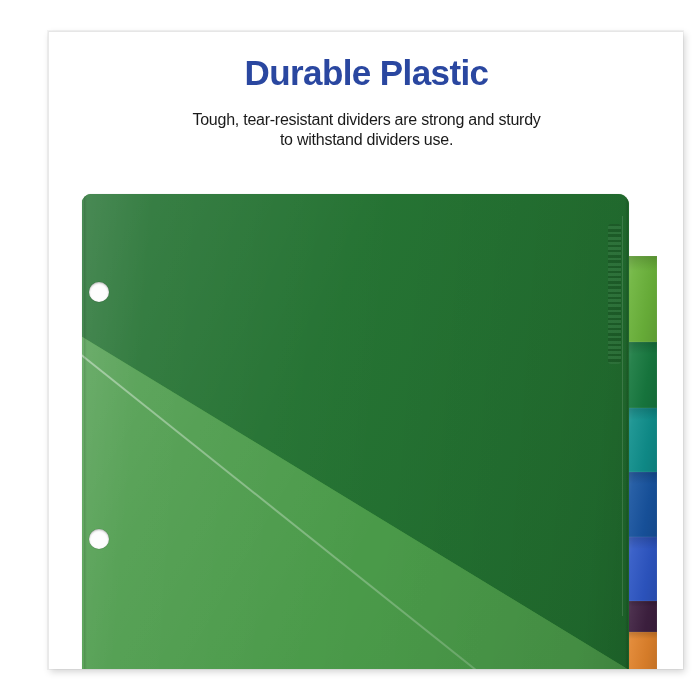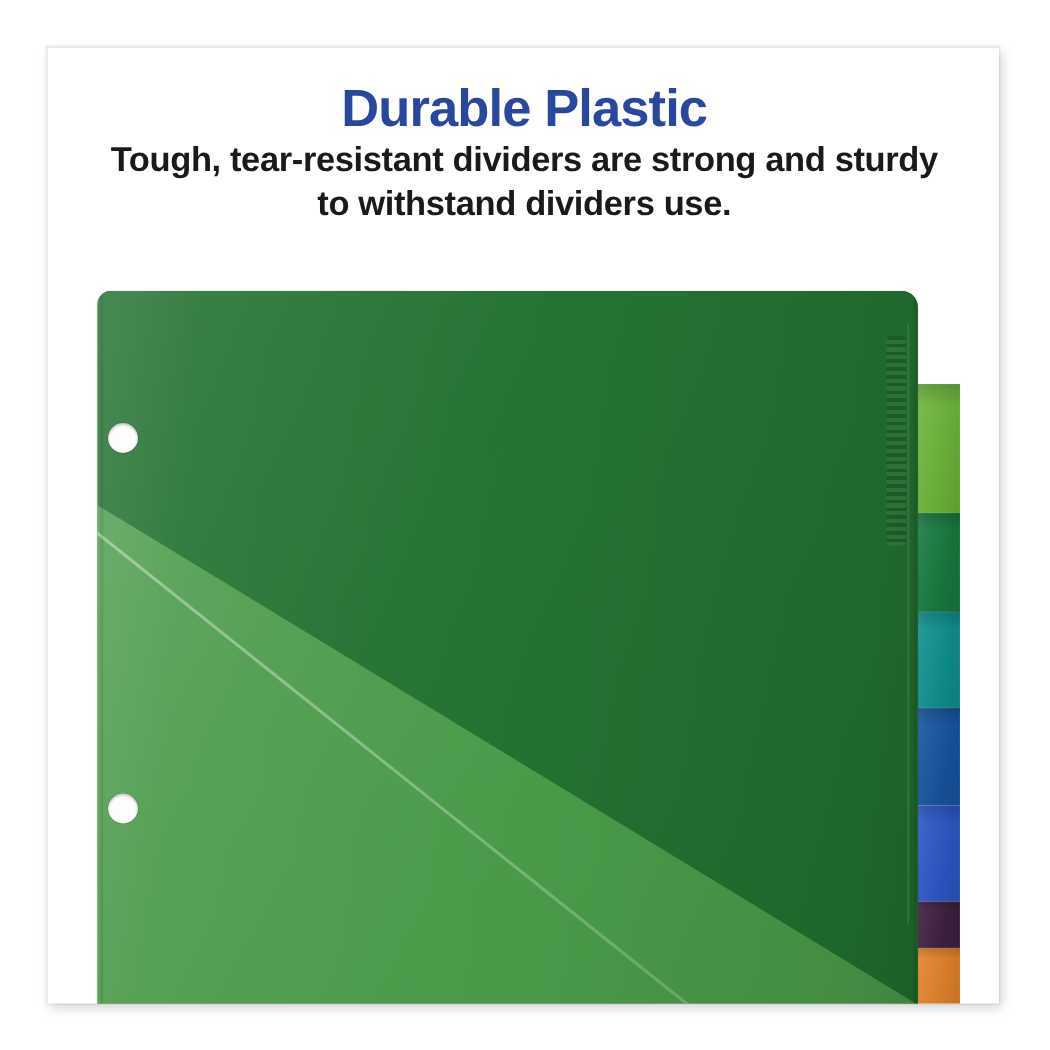--- a/index.html
+++ b/index.html
@@ -15,21 +15,21 @@
   
   #canvas {
     position:relative;
     width:700px; height:700px;
     background:#ffffff;
   }
 
   
   #photo-frame {
     position:absolute;
-    left:31px; top:31px;
+    left:48px; top:31px;
     width:635px; height:638px;
     background:#ffffff;
     border-top:1px solid #e6e6e6;
     border-left:1px solid #e9e9e9;
     box-shadow: 2px 3px 7px rgba(0,0,0,0.17),
                 0 0 0 1px rgba(0,0,0,0.045);
     overflow:hidden;
   }
 
   
@@ -40,23 +40,23 @@
     padding-top:23px;
   }
   #title {
     font-size:35px;
     font-weight:bold;
     letter-spacing:-0.6px;
     line-height:1.05;
     color:#2a47a0;
   }
   #subtitle {
-    margin-top:0;
-    font-size:23px;
-    font-weight:bold;
+    margin-top:18px;
+    font-size:16px;
+    font-weight:normal;
     line-height:1.27;
     color:#1a1a1a;
     letter-spacing:-0.25px;
     padding:0 14px;
   }
 
   
   #product {
     position:absolute;
     left:0; top:0;

